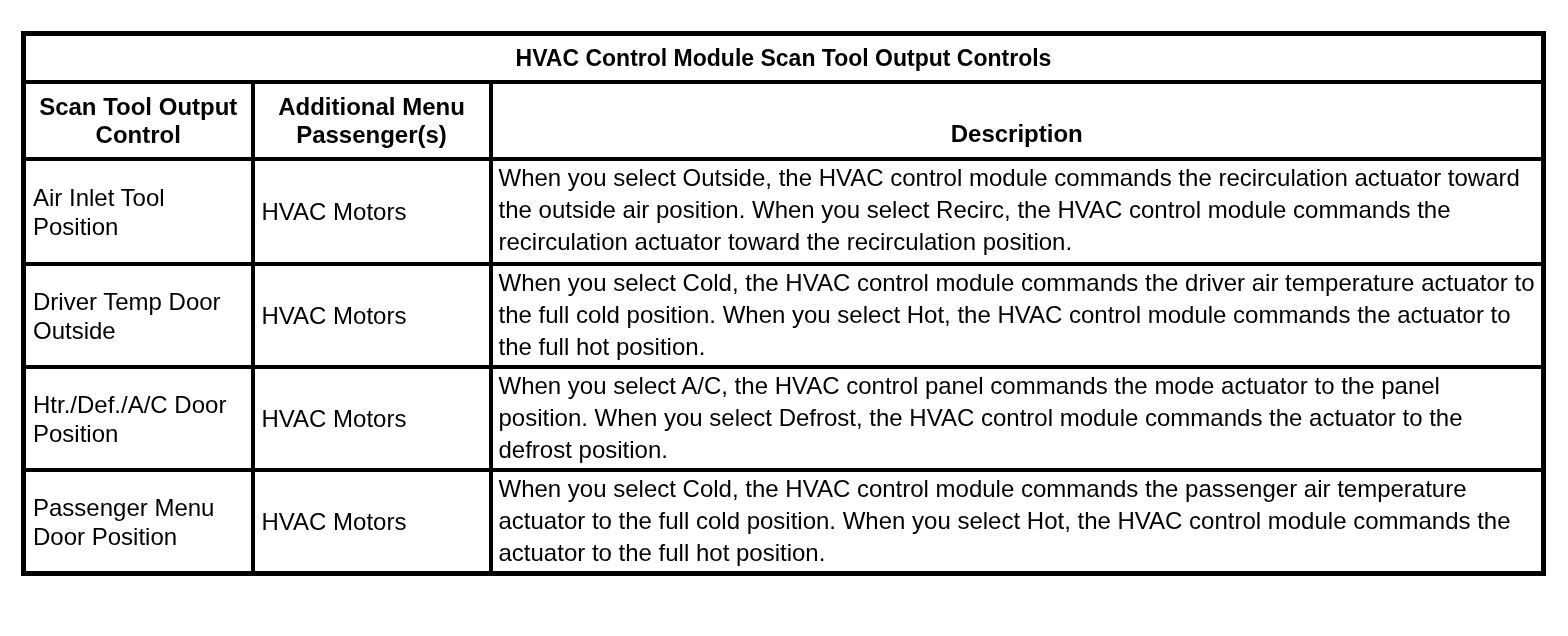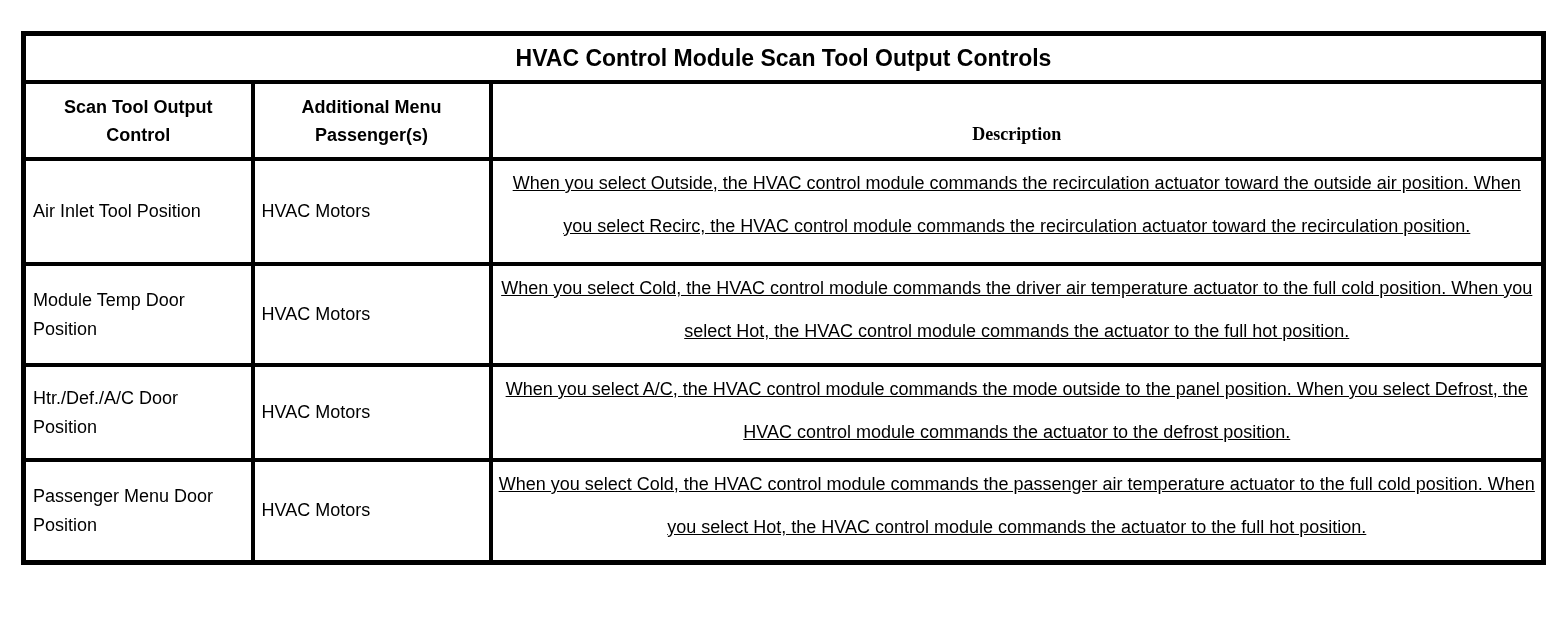--- a/index.html
+++ b/index.html
@@ -23,21 +23,21 @@
     left: 21px;
     top: 31px;
     width: 1520px;
     border-collapse: collapse;
     table-layout: fixed;
     background: #ffffff;
   }
   table.hvac-table th,
   table.hvac-table td {
     border: 4px solid #000000;
-    font-size: 18px;
+    font-size: 24px;
     color: #000000;
     overflow: hidden;
   }
   table.hvac-table {
     border: 5px solid #000000;
   }
   tr.title-row th {
     height: 40px;
     font-weight: bold;
     text-align: center;
@@ -49,34 +49,32 @@
     font-weight: bold;
     text-align: center;
     vertical-align: middle;
     line-height: 28px;
     height: 62px;
     padding: 2px 6px;
   }
   tr.header-row th.desc-header {
     vertical-align: bottom;
     padding-bottom: 9px;
-    font-family: Liberation Serif, serif;
   }
   td.control-cell, td.menu-cell {
     vertical-align: middle;
     text-align: left;
     line-height: 29px;
     padding: 2px 4px 2px 7px;
   }
   td.desc-cell {
     vertical-align: top;
-    text-align: center;
-    line-height: 43px;
+    text-align: left;
+    line-height: 32px;
     padding: 1px 6px 2px 6px;
-    text-decoration: underline;
   }
   col.c1 { width: 229px; }
   col.c2 { width: 238px; }
   col.c3 { width: 1053px; }
   tr.row-0 { height: 105px; }
   tr.row-1 { height: 66px; }
   tr.row-2 { height: 101px; }
   tr.row-3 { height: 95px; margin-top: 10px; }
   tr.row-4 { height: 102px; }
 </style>
@@ -98,28 +96,28 @@
         <th>Scan Tool Output Control</th>
         <th>Additional Menu Passenger(s)</th>
         <th class="desc-header">Description</th>
       </tr>
       <tr class="row-0">
         <td class="control-cell">Air Inlet Tool Position</td>
         <td class="menu-cell">HVAC Motors</td>
         <td class="desc-cell">When you select Outside, the HVAC control module commands the recirculation actuator toward the outside air position. When you select Recirc, the HVAC control module commands the recirculation actuator toward the recirculation position.</td>
       </tr>
       <tr class="row-2">
-        <td class="control-cell">Module Temp Door Position</td>
+        <td class="control-cell">Driver Temp Door Outside</td>
         <td class="menu-cell">HVAC Motors</td>
         <td class="desc-cell">When you select Cold, the HVAC control module commands the driver air temperature actuator to the full cold position. When you select Hot, the HVAC control module commands the actuator to the full hot position.</td>
       </tr>
       <tr class="row-3">
         <td class="control-cell">Htr./Def./A/C Door Position</td>
         <td class="menu-cell">HVAC Motors</td>
-        <td class="desc-cell">When you select A/C, the HVAC control module commands the mode outside to the panel position. When you select Defrost, the HVAC control module commands the actuator to the defrost position.</td>
+        <td class="desc-cell">When you select A/C, the HVAC control panel commands the mode actuator to the panel position. When you select Defrost, the HVAC control module commands the actuator to the defrost position.</td>
       </tr>
       <tr class="row-4">
         <td class="control-cell">Passenger Menu Door Position</td>
         <td class="menu-cell">HVAC Motors</td>
         <td class="desc-cell">When you select Cold, the HVAC control module commands the passenger air temperature actuator to the full cold position. When you select Hot, the HVAC control module commands the actuator to the full hot position.</td>
       </tr>
     </tbody>
   </table>
 </div>
 

